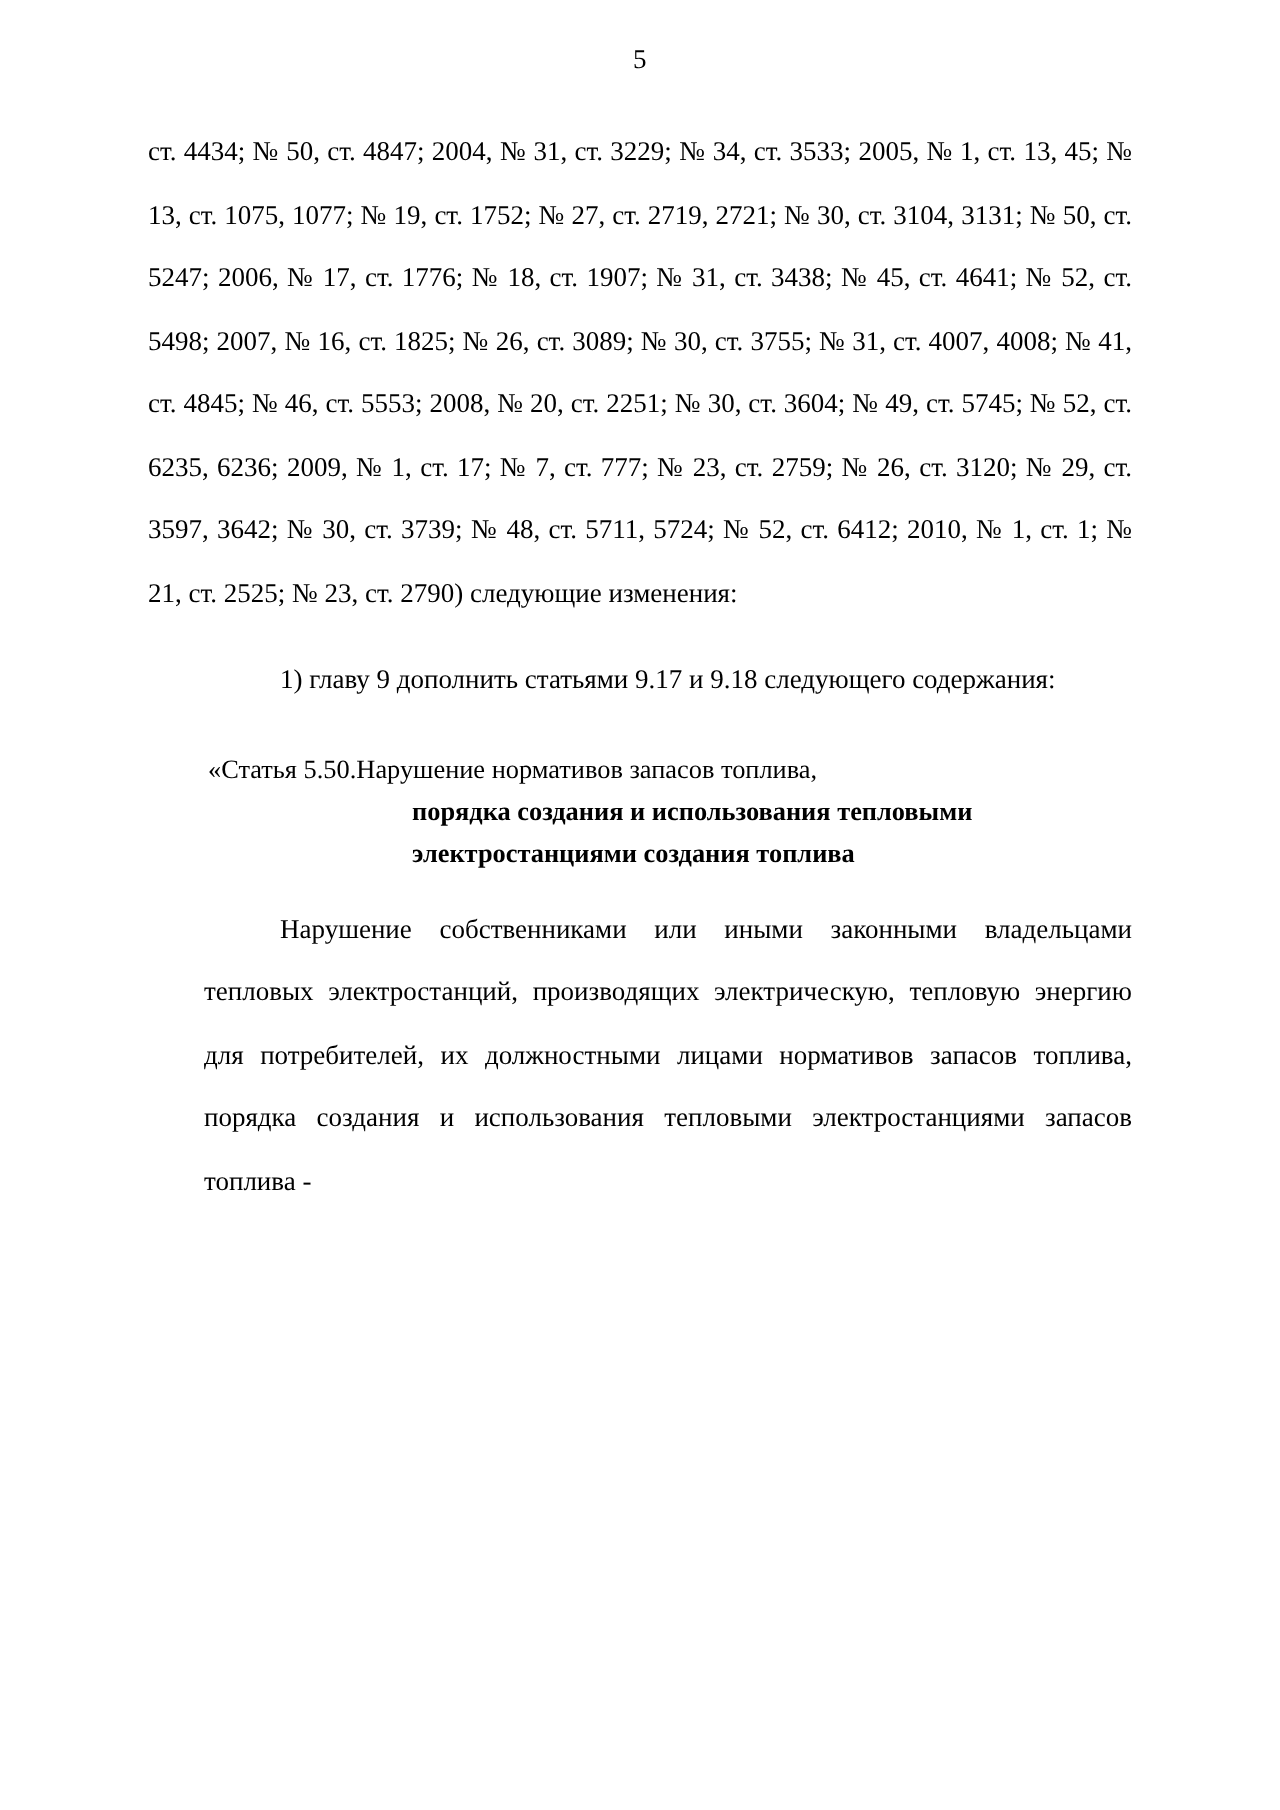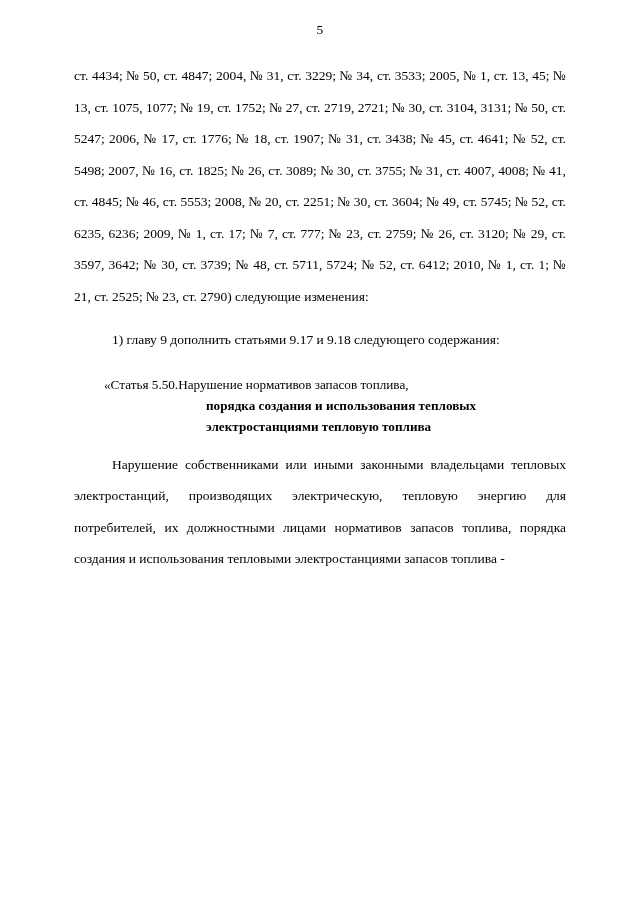--- a/index.html
+++ b/index.html
@@ -35,20 +35,21 @@
   p.just {
     margin: 0;
     font-size: 13.5px;
     line-height: 31.5px;
     text-align: justify;
     text-align-last: left;
     text-justify: inter-word;
   }
   p.just.indented {
     text-indent: 38px;
+    margin-left: 28px;
   }
   .article-block {
     margin-top: 6px;
     font-size: 13.2px;
     line-height: 21px;
   }
   .article-line {
     display: block;
     text-align: left;
   }
@@ -82,22 +83,22 @@
     <p class="just">ст. 4434; № 50, ст. 4847; 2004, № 31, ст. 3229; № 34, ст. 3533; 2005, № 1, ст. 13, 45; № 13, ст. 1075, 1077; № 19, ст. 1752; № 27, ст. 2719, 2721; № 30, ст. 3104, 3131; № 50, ст. 5247; 2006, № 17, ст. 1776; № 18, ст. 1907; № 31, ст. 3438; № 45, ст. 4641; № 52, ст. 5498; 2007, № 16, ст. 1825; № 26, ст. 3089; № 30, ст. 3755; № 31, ст. 4007, 4008; № 41, ст. 4845; № 46, ст. 5553; 2008, № 20, ст. 2251; № 30, ст. 3604; № 49, ст. 5745; № 52, ст. 6235, 6236; 2009, № 1, ст. 17; № 7, ст. 777; № 23, ст. 2759; № 26, ст. 3120; № 29, ст. 3597, 3642; № 30, ст. 3739; № 48, ст. 5711, 5724; № 52, ст. 6412; 2010, № 1, ст. 1; № 21, ст. 2525; № 23, ст. 2790) следующие изменения:</p>
 
     <div class="para-gap"></div>
 
     <p class="just indented">1) главу 9 дополнить статьями 9.17 и 9.18 следующего содержания:</p>
 
     <div class="para-gap"></div>
 
     <div class="article-block">
       <span class="article-line article-intro"><span>«Статья 5.50.</span><span class="article-bold">Нарушение нормативов запасов топлива,</span></span>
-      <span class="article-cont">порядка создания и использования тепловых</span>
-      <span class="article-cont c3">электростанциями  тепловую топлива</span>
+      <span class="article-cont">порядка создания и использования тепловыми</span>
+      <span class="article-cont c3">электростанциями  создания топлива</span>
     </div>
 
     <div class="para-gap"></div>
 
     <p class="just indented">Нарушение собственниками или иными законными владельцами тепловых электростанций, производящих электрическую, тепловую энергию для потребителей, их должностными лицами нормативов запасов топлива, порядка создания и использования тепловыми электростанциями запасов топлива -</p>
 
     <div class="para-gap"></div>
 
 
   </div>

